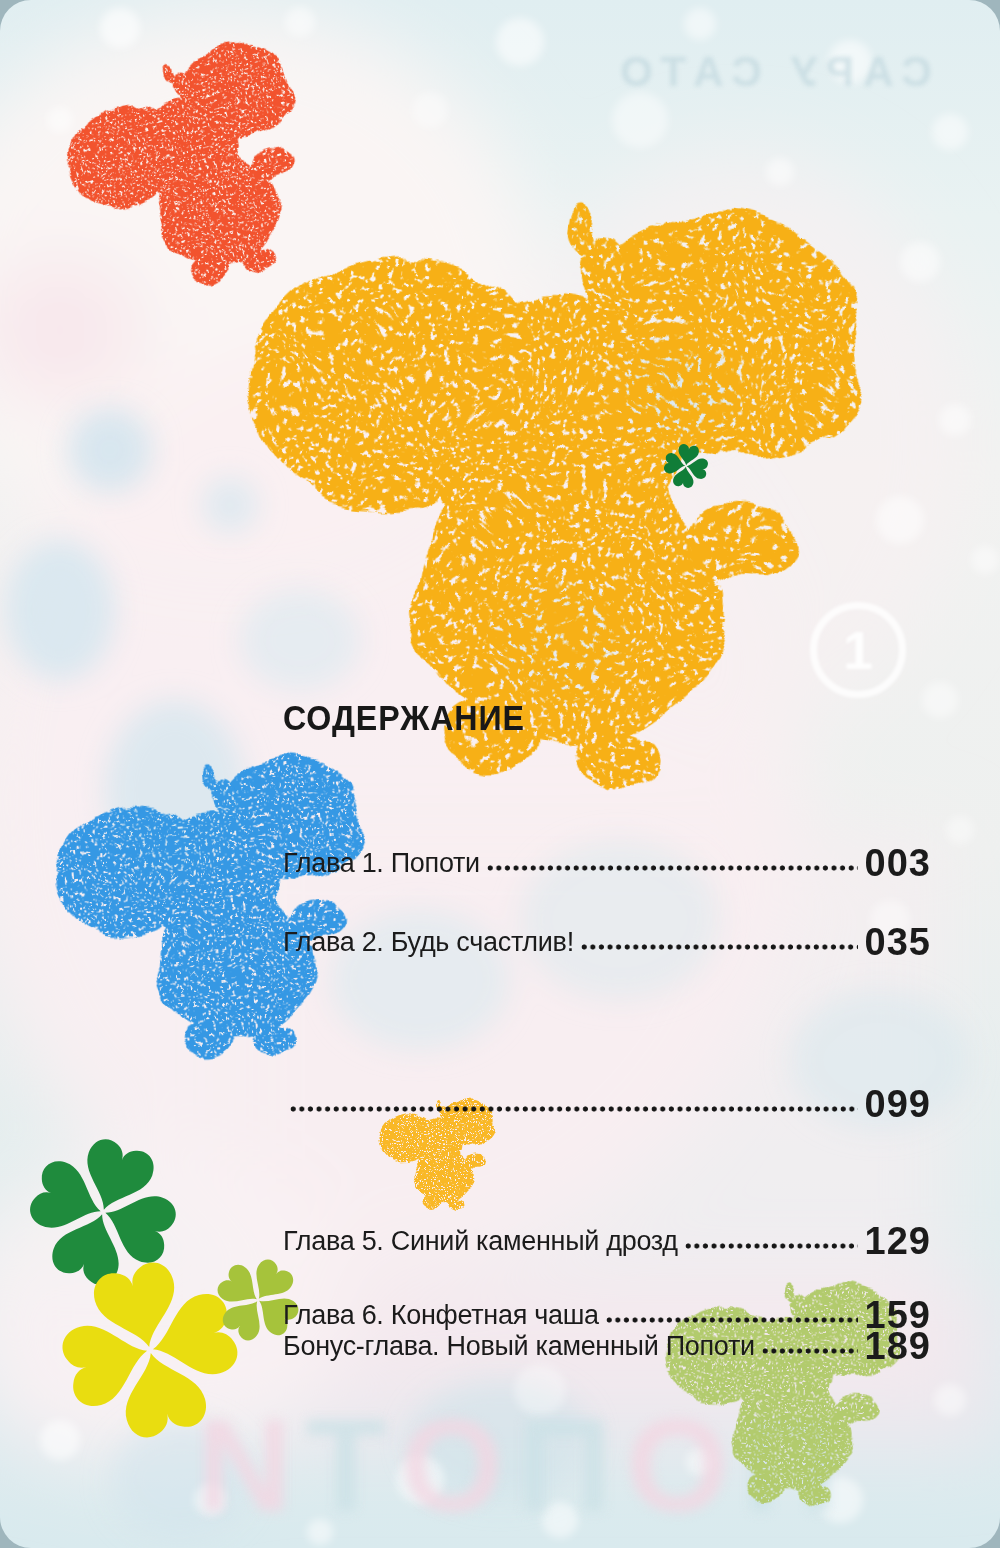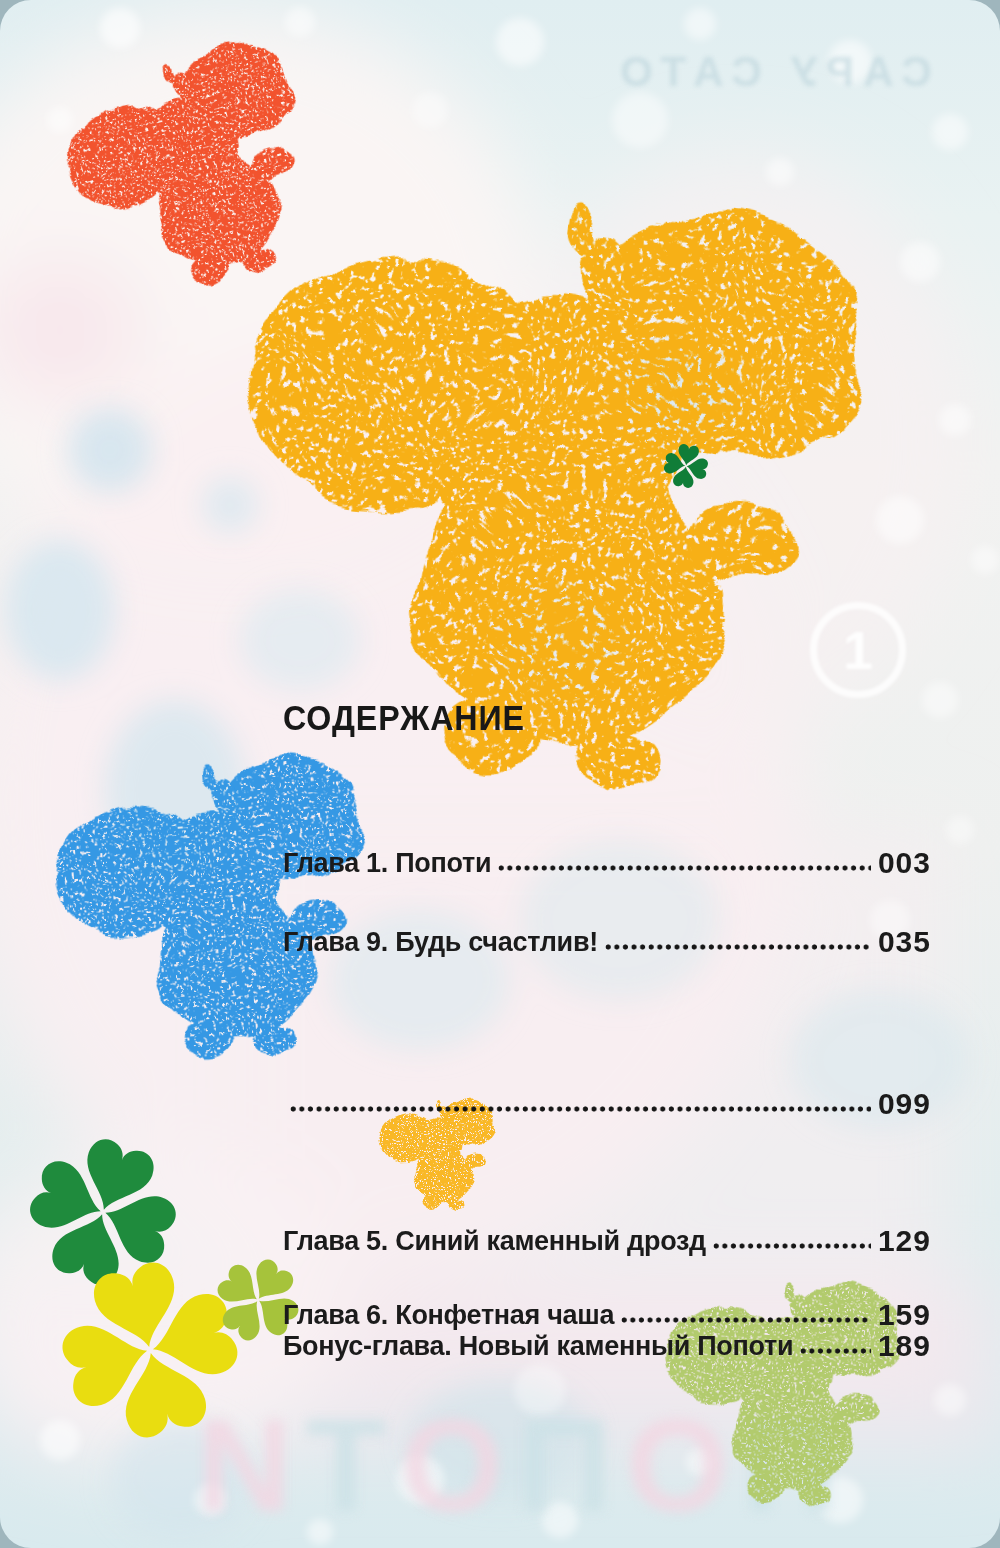--- a/index.html
+++ b/index.html
@@ -40,27 +40,27 @@
   
   .toc-title{
     position:absolute;left:283px;top:698px;
     font-size:35px;font-weight:800;color:#181818;letter-spacing:1px;
     transform:scaleX(.92);transform-origin:left center;white-space:nowrap;
   }
   .toc-row{
     position:absolute;left:283px;width:648px;height:42px;
     display:flex;align-items:center;color:#1b1b1b;
   }
-  .toc-label{font-size:27px;font-weight:700;white-space:nowrap;letter-spacing:-.3px;}
+  .toc-label{font-size:27px;font-weight:400;white-space:nowrap;letter-spacing:-.3px;}
   .leader{
     flex:1;min-width:12px;height:8px;margin:0 7px;transform:translateY(5px);
     background-image:radial-gradient(circle at 3.2px 4px,#161616 2.2px,rgba(0,0,0,0) 2.9px);
     background-size:8.6px 8px;background-repeat:repeat-x;
   }
-  .toc-page{font-size:30px;font-weight:800;letter-spacing:1px;white-space:nowrap;}
+  .toc-page{font-size:38px;font-weight:800;letter-spacing:1px;white-space:nowrap;}
 </style>
 </head>
 <body>
 
 <div class="page">
 
   <svg class="layer fx" viewBox="0 0 1000 1548" aria-hidden="true">
     <defs>
       <filter id="b40" x="-60%" y="-60%" width="220%" height="220%">
           <feGaussianBlur stdDeviation="38"></feGaussianBlur>
@@ -187,21 +187,21 @@
 
   <div class="layer toc">
     <div class="toc-title">СОДЕРЖАНИЕ</div>
 
     <div class="toc-row" style="top:842px">
       <span class="toc-label">Глава 1. Попоти</span>
       <span class="leader"></span>
       <span class="toc-page">003</span>
     </div>
     <div class="toc-row" style="top:921px">
-      <span class="toc-label">Глава 9. Будь счастлив!</span>
+      <span class="toc-label">Глава 2. Будь счастлив!</span>
       <span class="leader"></span>
       <span class="toc-page">035</span>
     </div>
     <div class="toc-row" style="top:1083px">
       <span class="leader"></span>
       <span class="toc-page">099</span>
     </div>
     <div class="toc-row" style="top:1220px">
       <span class="toc-label">Глава 5. Синий каменный дрозд</span>
       <span class="leader"></span>

